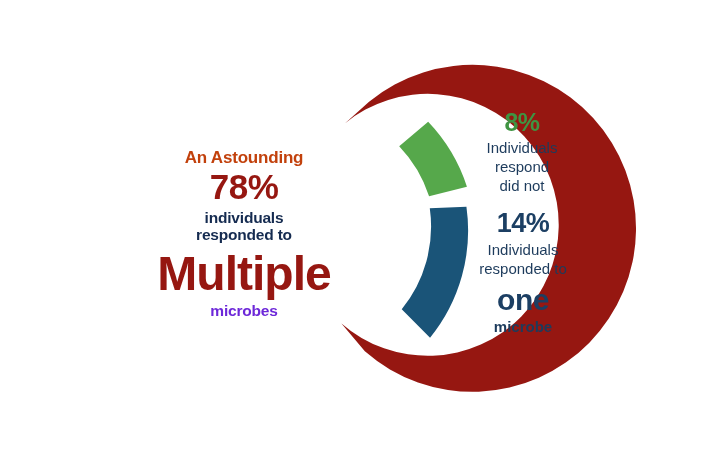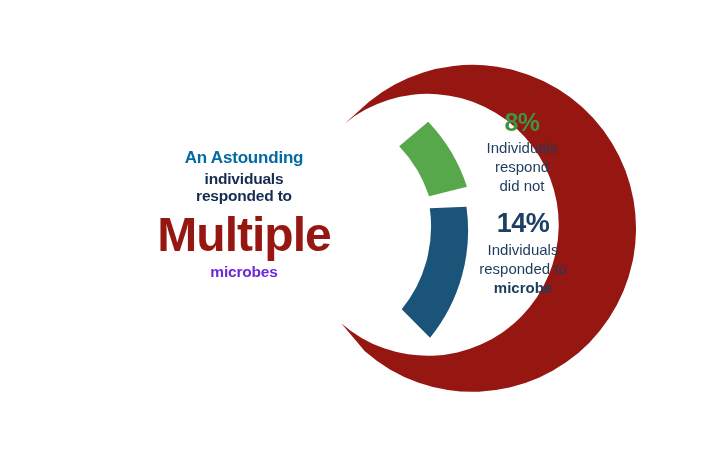--- a/index.html
+++ b/index.html
@@ -38,21 +38,21 @@
     position: absolute;
     left: 154px;
     top: 148px;
     width: 180px;
     text-align: center;
     line-height: 1.12;
   }
   .ct-line1 {
     font-size: 17px;
     font-weight: bold;
-    color: #0369a1;
+    color: #c2410c;
     letter-spacing: -0.2px;
   }
   .ct-pct {
     font-size: 35px;
     font-weight: bold;
     color: #961711;
     line-height: 1.08;
     margin-top: 1px;
     letter-spacing: -0.5px;
   }
@@ -162,33 +162,35 @@
 
     <path fill="#1A5478" d="M 429.79 208.28
              A 131 131 0 0 1 401.73 309.23
              L 430.04 337.77
              A 170 170 0 0 0 466.43 206.79
              Z"></path>
   </svg>
 
   <div class="center-text">
     <div class="ct-line1">An Astounding</div>
+    <div class="ct-pct">78%</div>
     <div class="ct-line3">individuals</div>
     <div class="ct-line4">responded to</div>
     <div class="ct-big">Multiple</div>
     <div class="ct-line6">microbes</div>
   </div>
 
   <div class="label-green">
     <div class="lg-pct">8%</div>
     <div class="lg-sub">Individuals</div>
     <div class="lg-sub">respond</div>
     <div class="lg-sub">did not</div>
   </div>
 
   <div class="label-blue">
     <div class="lb-pct">14%</div>
     <div class="lb-sub">Individuals</div>
     <div class="lb-sub">responded to</div>
+    <div class="lb-big">one</div>
     <div class="lb-small">microbe</div>
   </div>
 
 </div>
 
 </body></html>

